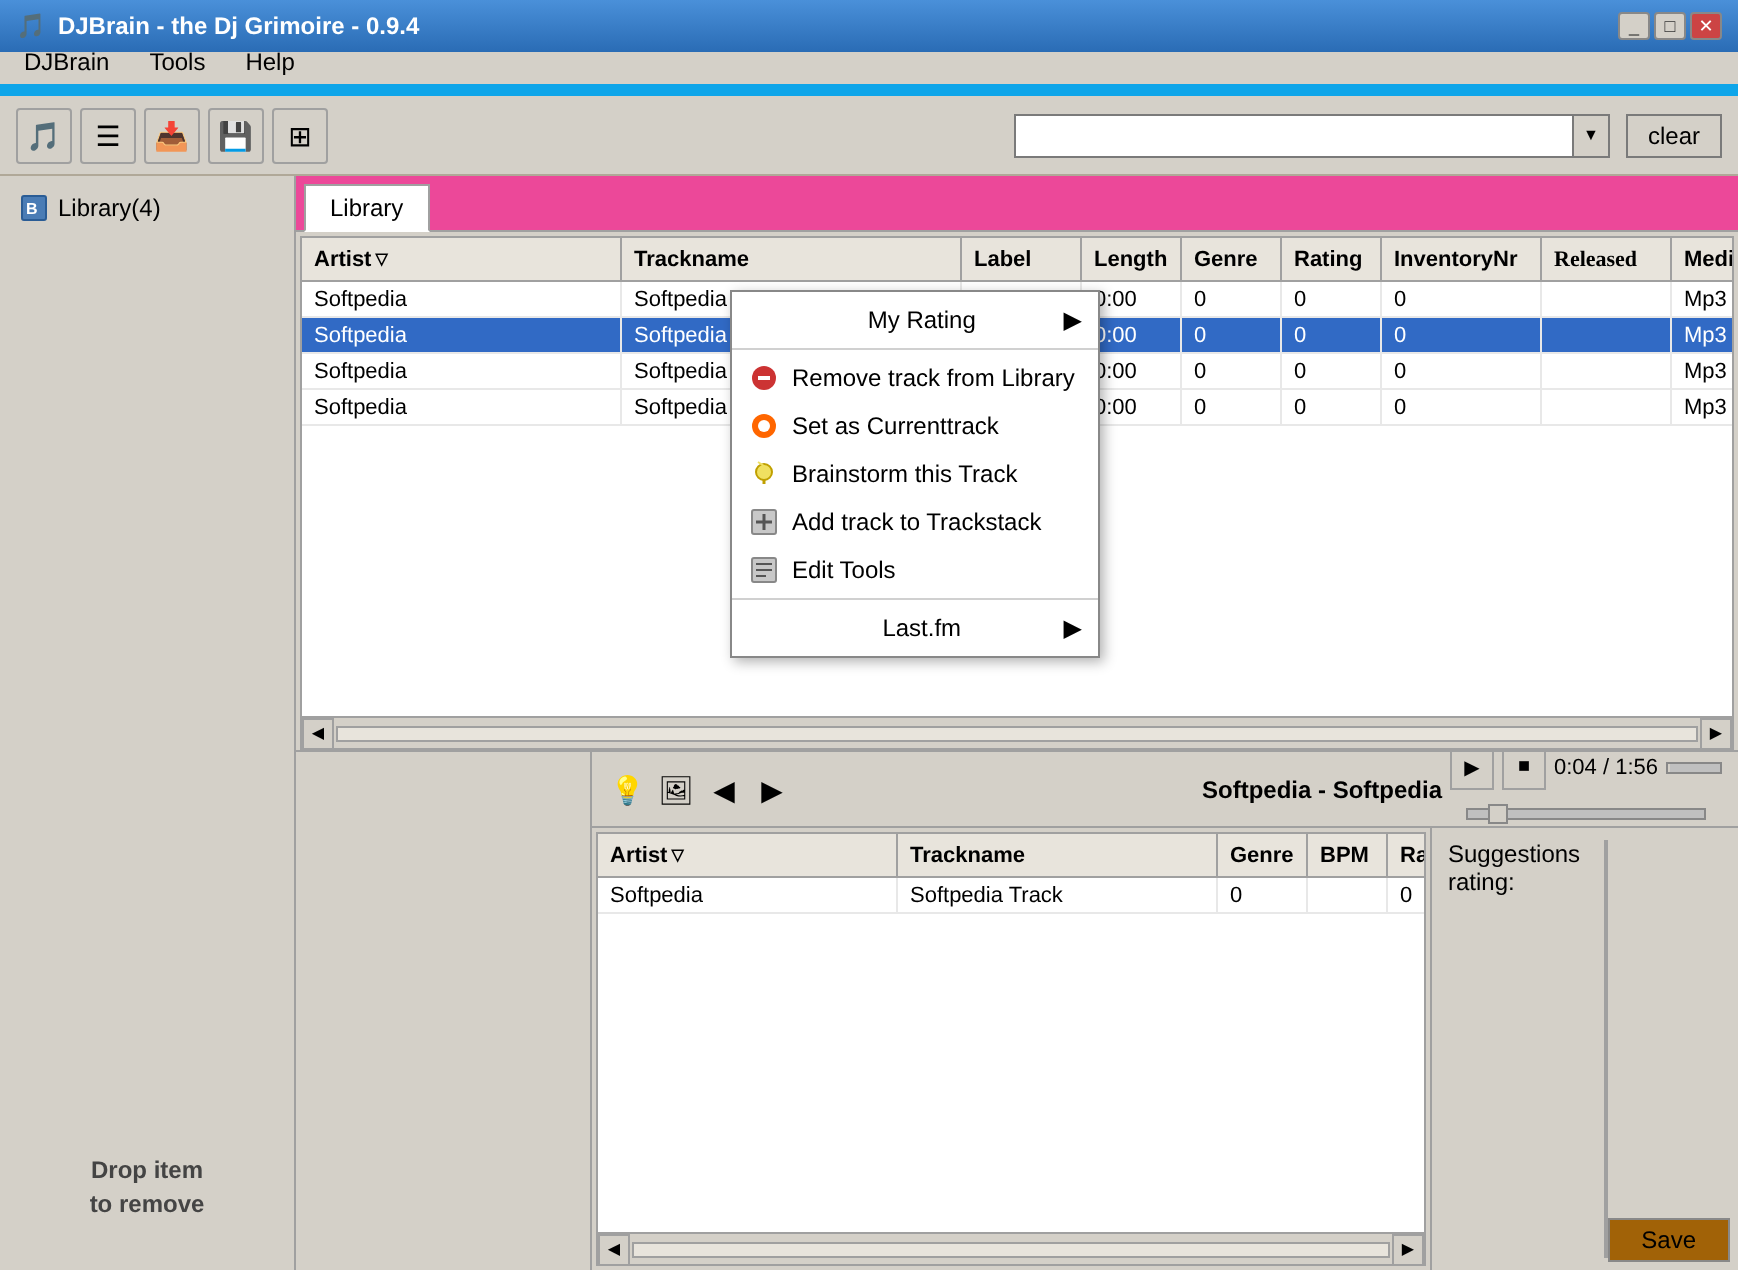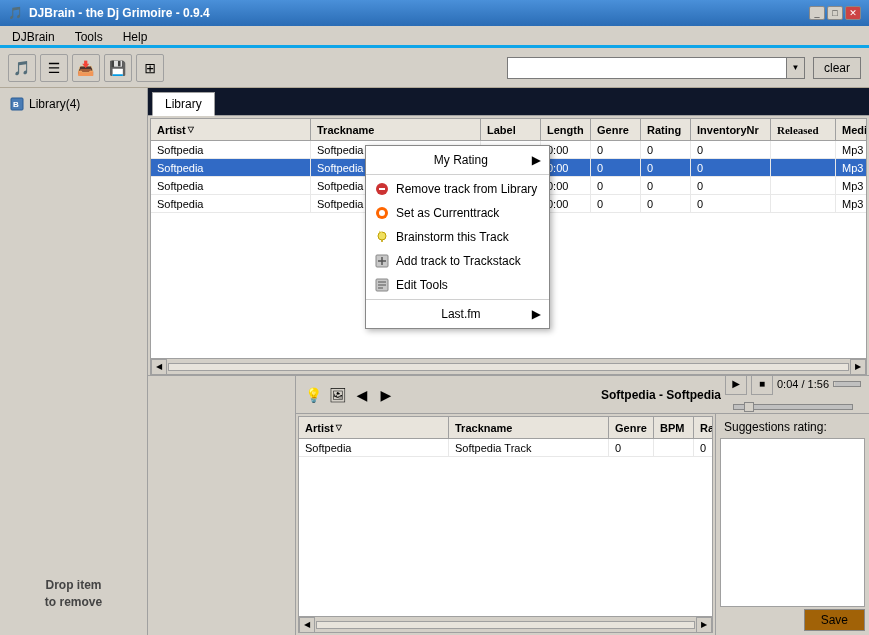--- a/index.html
+++ b/index.html
@@ -45,26 +45,26 @@
       cursor: pointer;
       color: #333;
     }
     .title-btn.minimize { background: #d4d0c8; }
     .title-btn.maximize { background: #d4d0c8; }
     .title-btn.close { background: #cc4444; color: white; }
 
     
     .menu-bar {
       background: #d4d0c8;
-      border-bottom: 3px solid #0ea5e9;
+      border-bottom: 6px solid #0ea5e9;
       padding: 2px 4px;
       display: flex;
       gap: 4px;
       height: 22px;
-      align-items: flex-start;
+      align-items: flex-end;
     }
     .menu-item {
       padding: 2px 8px;
       cursor: pointer;
       font-size: 12px;
       color: #000;
     }
 
     
     .toolbar {
@@ -172,21 +172,21 @@
     
     .right-panel {
       flex: 1;
       display: flex;
       flex-direction: column;
       overflow: hidden;
     }
 
     
     .tab-bar {
-      background: #0f172a;
+      background: #ec4899;
       display: flex;
       padding: 4px 4px 0;
       border-bottom: 1px solid #a0a0a0;
     }
     .tab {
       padding: 4px 12px;
       background: #e8e4dc;
       border: 1px solid #a0a0a0;
       border-bottom: none;
       cursor: pointer;
@@ -374,21 +374,21 @@
     .suggestions-left {
       width: 420px;
       display: flex;
       flex-direction: column;
       border-right: 1px solid #a0a0a0;
       overflow: hidden;
     }
     .suggestions-right {
       flex: 1;
       display: flex;
-      flex-direction: column;
+      flex-direction: row;
       padding: 4px;
     }
     .suggestions-label {
       font-size: 12px;
       padding: 2px 4px;
     }
     .suggestions-rating-box {
       flex: 1;
       border: 1px solid #a0a0a0;
       background: white;

